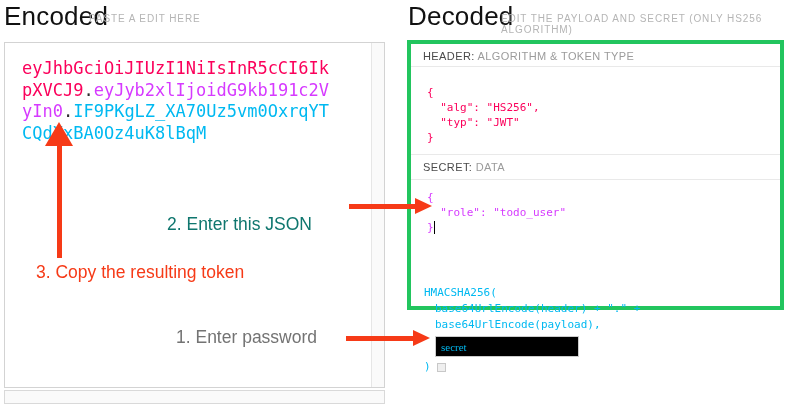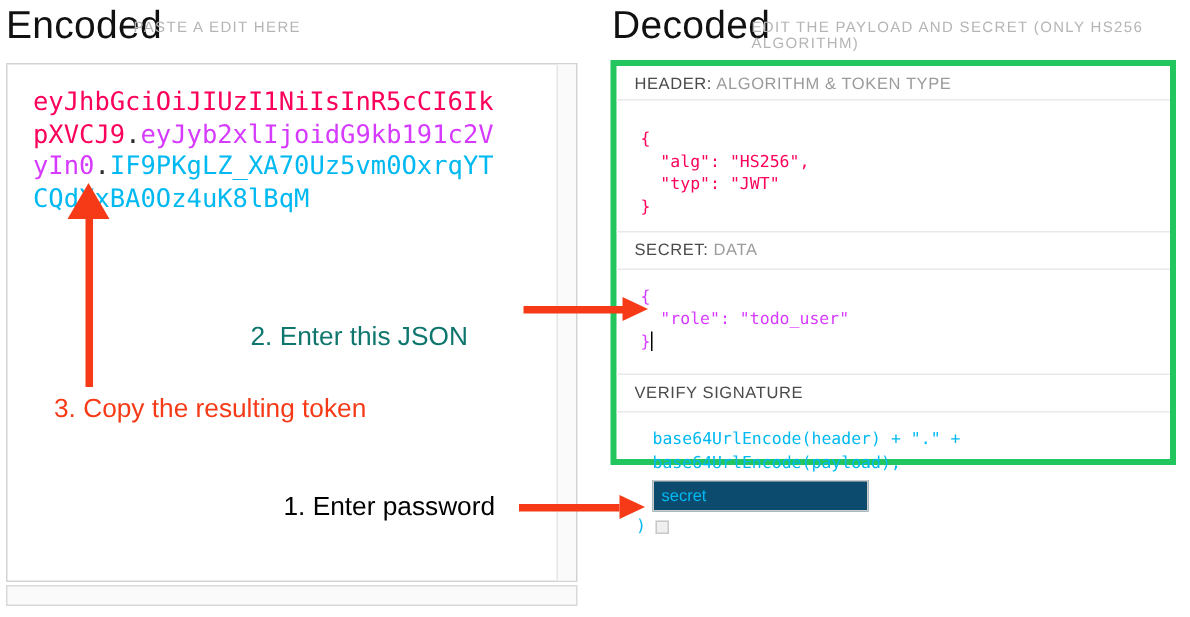--- a/index.html
+++ b/index.html
@@ -34,22 +34,22 @@
   #header-code { position: absolute; left: 16px; top: 41px; }
   #payload-label { top: 110px; height: 26px; border-top: 1px solid #e9e9e9;
     border-bottom: 1px solid #e9e9e9; }
   #payload-code { position: absolute; left: 16px; top: 146px; }
   #verify-label { top: 205px; height: 26px; border-top: 1px solid #e9e9e9;
     border-bottom: 1px solid #e9e9e9; }
   #sig-code { position: absolute; left: 13px; top: 241px; }
   .sig-line { white-space: pre; line-height: 16px; }
   .indent { margin-left: 11px; }
   #secret-input { display: block; margin: 3px 0 0 11px; width: 144px; height: 21px;
-    border: 1px solid #ccc; background: #0c4a6e; padding: 0 12px 0 5px;
-    font-family: Liberation Sans, sans-serif; font-size: 11px; outline: none; }
+    border: 1px solid #ccc; background: #000000; padding: 0 12px 0 5px;
+    font-family: Liberation Serif, serif; font-size: 11px; outline: none; }
   #sig-close-row { margin-top: 3px; display: flex; align-items: center; line-height: 14px; }
   #b64-checkbox { display: inline-block; width: 9px; height: 9px; background: #efefef;
     border: 1px solid #c8c8c8; margin: 0 2px 0 6px; }
   .chk-label { font-weight: bold; font-size: 11.5px; font-family: "DejaVu Sans Mono", monospace; }
   #payload-cursor { display: inline-block; width: 1px; height: 13px; background: #000;
     vertical-align: text-bottom; margin-left: 0px; }
 
   
   .annot { font-size: 17.5px; line-height: 21px; }
   .shaft-h { height: 5px; }
@@ -88,37 +88,35 @@
 
   <div class="sec-label" id="payload-label">
     <b>SECRET:</b><span> DATA</span>
   </div>
   <div class="code" id="payload-code" style="color:#d63aff">
     <div class="code-line">{</div>
     <div class="code-line">  "role": "todo_user"</div>
     <div class="code-line"><span>}</span><span id="payload-cursor"></span></div>
   </div>
 
-  <div class="sec-label" id="verify-label">
-    <b>VERIFY SIGNATURE</b>
-  </div>
   <div class="code" id="sig-code" style="color:#00b9f1">
+    <div class="sig-line">HMACSHA256(</div>
     <div class="sig-line indent">base64UrlEncode(header) + "." +</div>
     <div class="sig-line indent">base64UrlEncode(payload),</div>
     <input id="secret-input" style="color: rgb(0, 185, 241);" type="text" value="secret">
     <div id="sig-close-row">
       <span class="code">)</span>
       <span id="b64-checkbox"></span>
     </div>
   </div>
 </div>
 
 <div class="abs annot" style="left:36px; top:262px; color:#f63a17;">3. Copy the resulting token</div>
 <div class="abs head-up" style="left:45px; top:122px; border-bottom:24px solid #f63a17;"></div>
 <div class="abs shaft-v" style="left:57px; top:144px; height:114px; background:#f63a17;"></div>
 
 <div class="abs annot" style="left:167px; top:196px; color:#0f766e;margin-top:18px;">2. Enter this JSON</div>
 <div class="abs shaft-h" style="left:349px; top:204px; width:67px; background:#f63a17;"></div>
 <div class="abs head-right" style="left:415px; top:198px; border-left:17px solid #f63a17;"></div>
 
-<div class="abs annot" style="left:176px; top:327px; color:#000000;margin-left:13px;">1. Enter password</div>
+<div class="abs annot" style="left:176px; top:327px; color:#737373;">1. Enter password</div>
 <div class="abs shaft-h" style="left:346px; top:336px; width:67px; background:#f63a17;"></div>
 <div class="abs head-right" style="left:413px; top:330px; border-left:17px solid #f63a17;"></div>
 
 </body></html>

